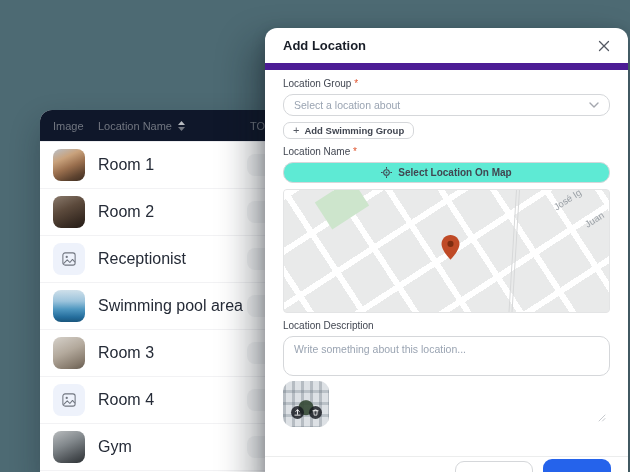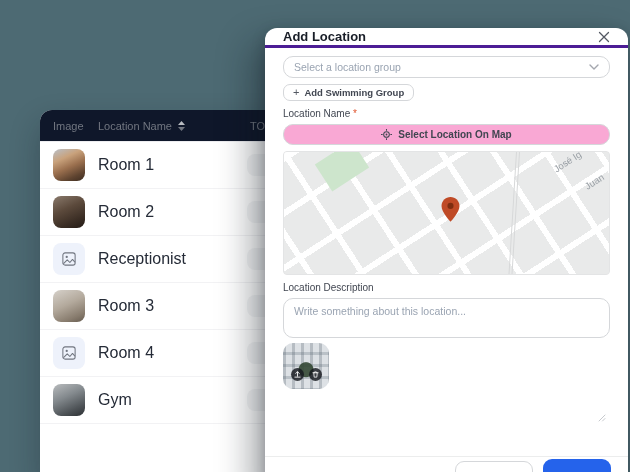--- a/index.html
+++ b/index.html
@@ -51,22 +51,22 @@
   }
 
   
   .modal {
     position:absolute; left:265px; top:28px; width:363px; height:466px;
     background:#fff; border-radius:12px;
     box-shadow:-12px 16px 36px rgba(12,20,28,.40), 0 4px 14px rgba(12,20,28,.22);
     z-index:10;
   }
   .m-header {
-    height:20px; display:flex; align-items:center; justify-content:space-between;
-    padding:0 18px; border-bottom:3px solid #4c1d95;
+    height:42px; display:flex; align-items:center; justify-content:space-between;
+    padding:0 18px; border-bottom:7px solid #4c1d95;
   }
   .m-title { font-size:13px; font-weight:700; color:#181d27; }
   .m-close { display:flex; align-items:center; cursor:pointer; }
   .m-body { padding:8px 18px 0; }
   .f-label { font-size:10px; color:#414651; font-weight:500; height:12px; line-height:12px; margin-bottom:4px; }
   .f-label .req { color:#e0542e; }
   .selectbox {
     height:22px; border:1px solid #d5d7da; border-radius:10px;
     display:flex; align-items:center; justify-content:space-between;
     padding:0 10px; margin-bottom:4px; cursor:pointer; background:#fff;
@@ -78,21 +78,21 @@
     font-size:9.5px; font-weight:600; color:#414651; margin-bottom:7px; cursor:pointer;
   }
   .add-group-btn .plus { font-size:11px; font-weight:400; color:#535862; line-height:1; }
   .textinput {
     width:100%; height:22px; border:1px solid #d5d7da; border-radius:10px;
     padding:0 10px; font-size:10.5px; color:#252b37; outline:none;
     font-family:inherit; display:block; margin-bottom:6px;
   }
   .textinput::placeholder, .textarea::placeholder { color:#9aa4b2; }
   .map-btn {
-    width:100%; height:21px; border:1px solid #d5d7da; border-radius:10px; background:#f9a8d4;
+    width:100%; height:21px; border:1px solid #d5d7da; border-radius:10px; background:#5eead4;
     display:flex; align-items:center; justify-content:center; gap:6px;
     font-size:10px; font-weight:600; color:#414651; margin-bottom:6px; cursor:pointer;
     font-family:inherit;
   }
   
   .map {
     height:124px; border-radius:4px; border:1px solid #e3e4e5;
     position:relative; overflow:hidden; background:#e9eaea; margin-bottom:7px;
   }
   .map-rot {
@@ -189,20 +189,27 @@
         <svg width="14" height="14" viewBox="0 0 16 16">
           <rect x="1" y="1" width="14" height="14" rx="2.5" fill="none" stroke="#717680" stroke-width="1.2"></rect>
           <circle cx="5.4" cy="5.6" r="1.3" fill="#717680"></circle>
           <path d="M2 13l4-4 3 3 3-3.5 2.5 2.8" fill="none" stroke="#717680" stroke-width="1.2" stroke-linecap="round" stroke-linejoin="round"></path>
         </svg>
       </div>
       <div class="tname">Receptionist</div>
       <div class="tpill"></div>
     </div>
       <div class="trow">
+      <div class="thumb thumb-pool">
+        
+      </div>
+      <div class="tname">Swimming pool area</div>
+      <div class="tpill"></div>
+    </div>
+      <div class="trow">
       <div class="thumb thumb-room-light">
         
       </div>
       <div class="tname">Room 3</div>
       <div class="tpill"></div>
     </div>
       <div class="trow">
       <div class="thumb thumb-placeholder">
         <svg width="14" height="14" viewBox="0 0 16 16">
           <rect x="1" y="1" width="14" height="14" rx="2.5" fill="none" stroke="#717680" stroke-width="1.2"></rect>
@@ -227,22 +234,26 @@
   <div class="m-header">
     <div class="m-title">Add Location</div>
     <div class="m-close">
       <svg width="12" height="12" viewBox="0 0 12 12">
         <path d="M1.5 1.5l9 9M10.5 1.5l-9 9" stroke="#535862" stroke-width="1.3" stroke-linecap="round"></path>
       </svg>
     </div>
   </div>
 
   <div class="m-body">
+    <div class="f-label">
+      <span>Location Group</span>
+      <span class="req">*</span>
+    </div>
     <div class="selectbox">
-      <span class="ph">Select a location group</span>
+      <span class="ph">Select a location about</span>
       <svg width="10" height="6" viewBox="0 0 10 6">
         <path d="M1 1l4 4 4-4" fill="none" stroke="#a4a7ae" stroke-width="1.4" stroke-linecap="round" stroke-linejoin="round"></path>
       </svg>
     </div>
 
     <button class="add-group-btn">
       <span class="plus">+</span>
       <span>Add Swimming Group</span>
     </button>
 

